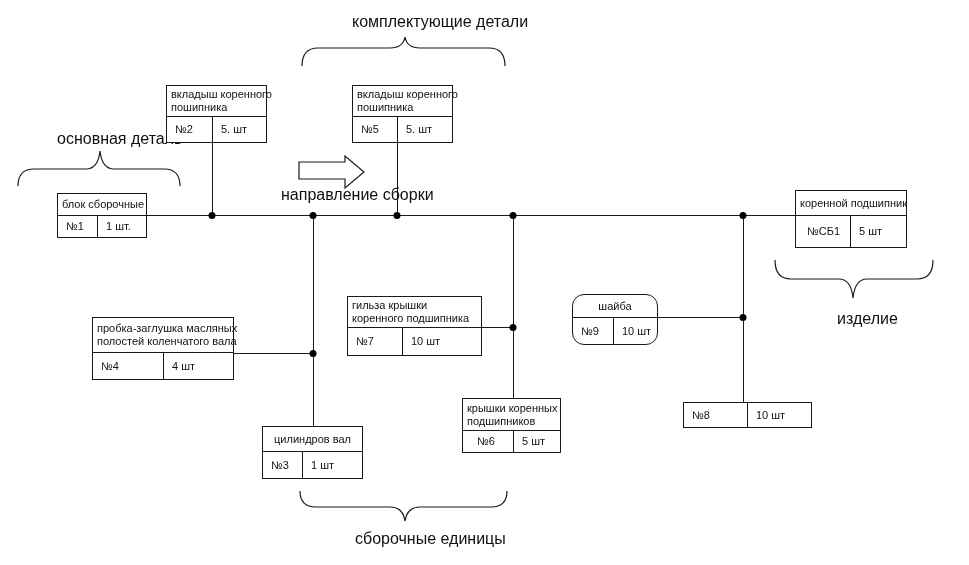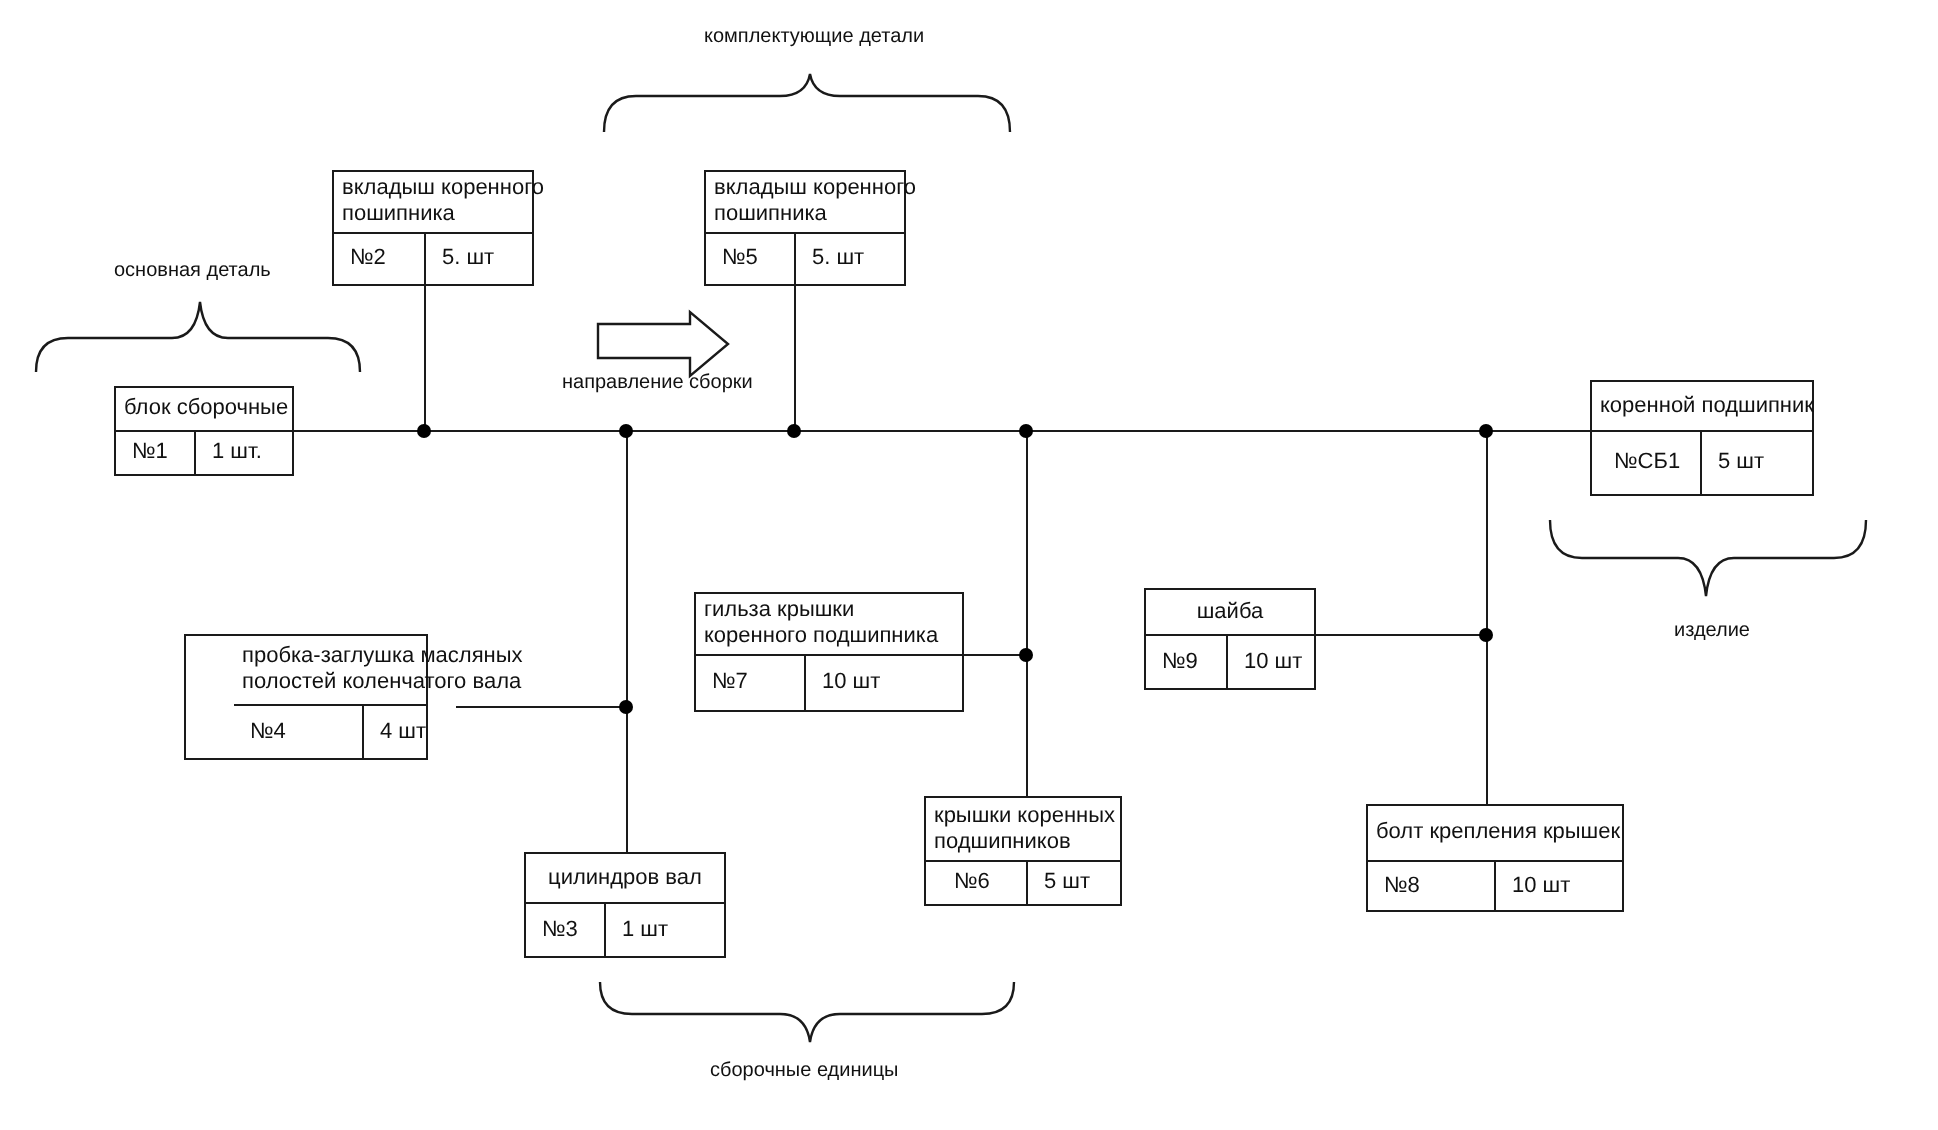--- a/index.html
+++ b/index.html
@@ -47,21 +47,21 @@
   .pqty {
     flex: 1;
     display: flex;
     align-items: center;
     padding-left: 8px;
     white-space: nowrap;
   }
   .dlabel {
     position: absolute;
     z-index: 2;
-    font-size: 10px;
+    font-size: 16px;
     white-space: nowrap;
     color: #111;
   }
 </style>
 </head>
 <body>
 
 <div id="canvas">
 
   <svg id="connectors" width="969" height="565" viewBox="0 0 969 565">
@@ -136,21 +136,21 @@
   <div class="pbox" style="left:795px; top:190px; width:112px;">
     <div class="ptitle center" style="height:25px;">
       <span>коренной подшипник</span>
     </div>
     <div class="prow" style="height:31px;">
       <div class="pnum" style="width:55px; padding-left:11px;">№СБ1</div>
       <div class="pqty">5 шт</div>
     </div>
   </div>
 
-  <div class="pbox" style="left:92px; top:317px; width:122px;padding-left:24px;">
+  <div class="pbox" style="left:92px; top:317px; width:142px;">
     <div class="ptitle" style="height:35px;">
       <span>пробка-заглушка масляных</span>
       <span>полостей коленчатого вала</span>
     </div>
     <div class="prow" style="height:26px;">
       <div class="pnum" style="width:71px;">№4</div>
       <div class="pqty">4 шт</div>
     </div>
   </div>
 
@@ -158,21 +158,21 @@
     <div class="ptitle" style="height:31px;">
       <span>гильза крышки</span>
       <span>коренного подшипника</span>
     </div>
     <div class="prow" style="height:27px;">
       <div class="pnum" style="width:55px;">№7</div>
       <div class="pqty">10 шт</div>
     </div>
   </div>
 
-  <div class="pbox" style="left:572px; top:294px; width:86px;">
+  <div class="pbox" style="left:572px; top:294px; width:86px;border-radius:12px;">
     <div class="ptitle center" style="height:23px;">
       <span>шайба</span>
     </div>
     <div class="prow" style="height:26px;">
       <div class="pnum" style="width:41px;">№9</div>
       <div class="pqty">10 шт</div>
     </div>
   </div>
 
   <div class="pbox" style="left:462px; top:398px; width:99px;">
@@ -180,23 +180,20 @@
       <span>крышки коренных</span>
       <span>подшипников</span>
     </div>
     <div class="prow" style="height:21px;">
       <div class="pnum" style="width:51px; padding-left:14px;">№6</div>
       <div class="pqty">5 шт</div>
     </div>
   </div>
 
   <div class="pbox" style="left:683px; top:402px; width:129px;">
-    <div class="ptitle center" style="height:28px;">
-      <span>болт крепления крышек</span>
-    </div>
     <div class="prow" style="height:24px;">
       <div class="pnum" style="width:64px;">№8</div>
       <div class="pqty">10 шт</div>
     </div>
   </div>
 
   <div class="pbox" style="left:262px; top:426px; width:101px;">
     <div class="ptitle center" style="height:25px;">
       <span>цилиндров вал</span>
     </div>

